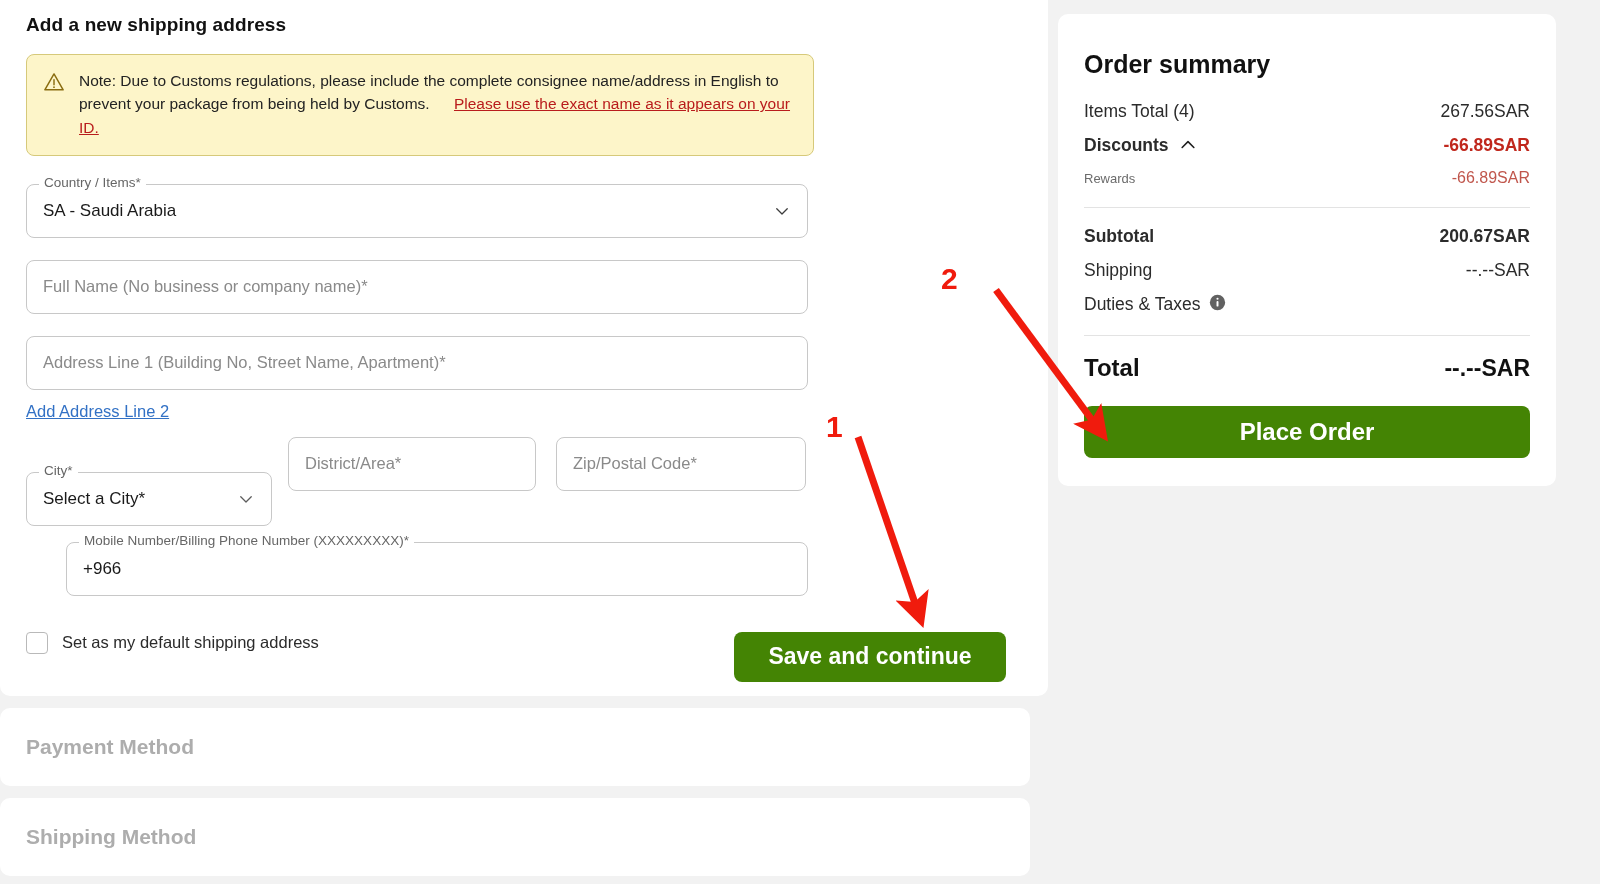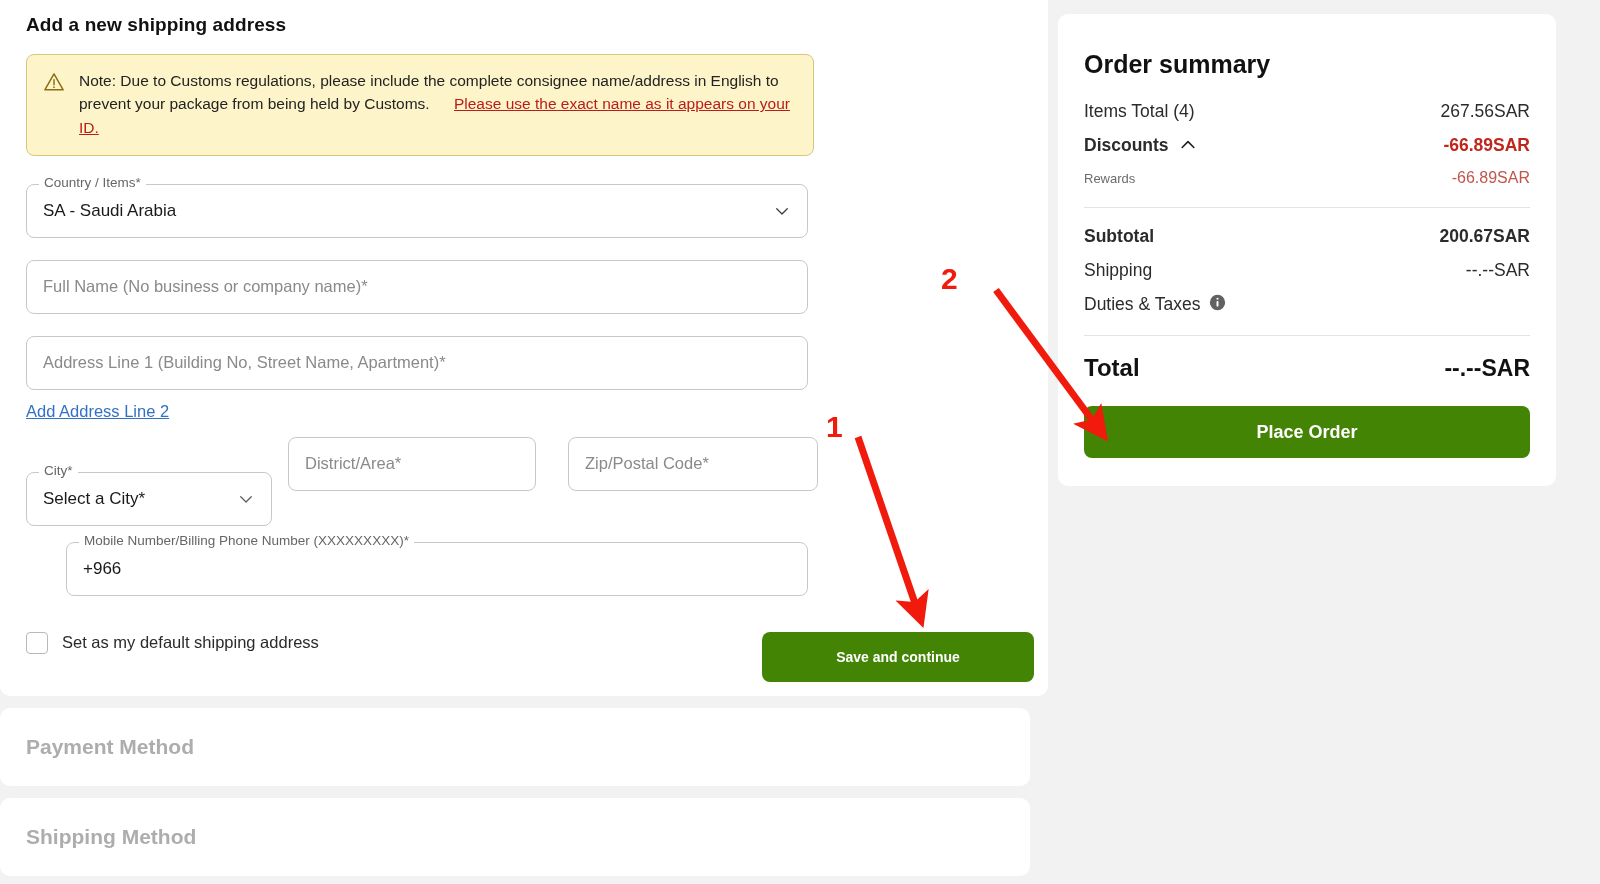--- a/index.html
+++ b/index.html
@@ -99,22 +99,22 @@
 
   .btn-green {
     background: #448404;
     color: #fff;
     border: none; border-radius: 8px;
     font-weight: bold;
     cursor: pointer;
     font-family: "Liberation Sans", sans-serif;
   }
   .save-btn {
-    position: absolute; right: 14px; bottom: 14px;
-    width: 272px; height: 50px; font-size: 14px;
+    position: absolute; right: 42px; bottom: 14px;
+    width: 272px; height: 50px; font-size: 23px;
   }
 
   .stub-panel {
     width: 1030px; margin-top: 12px;
     height: 78px; border-radius: 10px;
     display: flex; align-items: center;
   }
   .stub-title {
     font-size: 21px; font-weight: bold; color: #adadad;
     margin-left: 26px;
@@ -138,21 +138,21 @@
   .sum-label { font-size: 17.5px; color: #2b2b2b; }
   .sum-value { font-size: 17.5px; color: #2b2b2b; }
   .sum-row.bold .sum-label, .sum-row.bold .sum-value { font-weight: bold; }
   .discount-val { color: #c0271c; font-weight: bold; font-size: 17.5px; }
   .sub-label { font-size: 13px; color: #6b6b6b; }
   .sub-value { font-size: 16px; color: #c0564c; }
   .sum-divider { border-top: 1px solid #e3e3e3; margin: 20px 0 18px 0; }
   .total-row { display: flex; justify-content: space-between; align-items: center; }
   .total-label { font-size: 24px; font-weight: bold; color: #111; }
   .total-value { font-size: 23px; font-weight: bold; color: #111; }
-  .place-btn { width: 100%; height: 52px; font-size: 18px; margin-top: 24px; }
+  .place-btn { width: 100%; height: 52px; font-size: 24px; margin-top: 24px; }
   .label-with-icon { display: flex; gap: 9px; }
   .info-icon { width: 17px; height: 17px; display: inline-block; }
   .chev-up { width: 20px; height: 20px; }
 
   
   .anno { position: absolute; left: 0; top: 0; width: 1600px; height: 884px; pointer-events: none; }
   .anno-num {
     position: absolute;
     color: #f01b0d; font-weight: bold; font-size: 30px;
     font-family: "Liberation Sans", sans-serif;
@@ -225,21 +225,21 @@
                 <path d="M5 9 L12 16 L19 9" stroke="#5c5c5c" stroke-width="1.7" stroke-linecap="round" stroke-linejoin="round"></path>
               </svg>
             </span>
           </div>
         </div>
         <div class="field-wrap w-dist" style="margin-left:0">
           <div class="outlined">
             <span class="placeholder-text">District/Area*</span>
           </div>
         </div>
-        <div class="field-wrap w-zip" style="margin-left:16px">
+        <div class="field-wrap w-zip" style="margin-left:4px">
           <div class="outlined">
             <span class="placeholder-text">Zip/Postal Code*</span>
           </div>
         </div>
       </div>
 
       
       <div class="field-wrap w-phone">
         <div class="outlined legended">
           <span class="legend">Mobile Number/Billing Phone Number (XXXXXXXXX)*</span>

